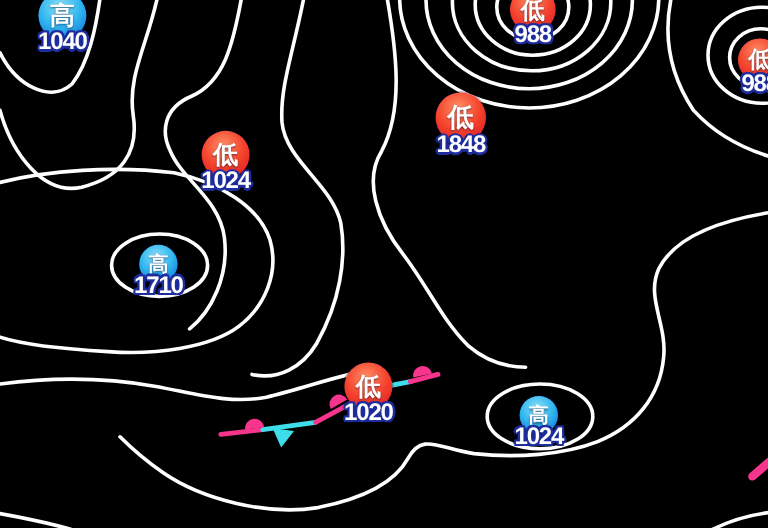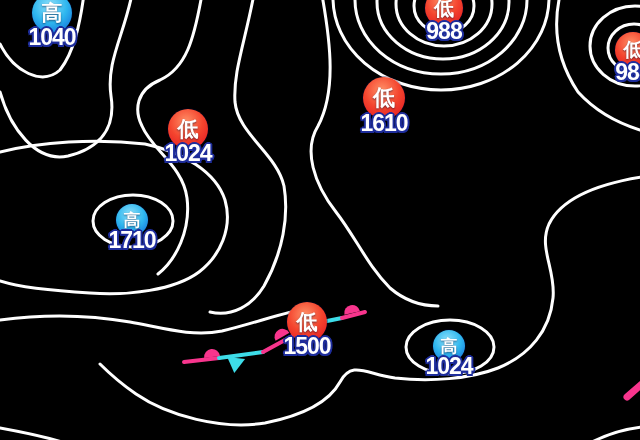--- a/index.html
+++ b/index.html
@@ -17,21 +17,21 @@
     border-radius:50%;
     display:flex;align-items:center;justify-content:center;
     color:#fff;font-weight:bold;
     text-shadow:0 1px 2px rgba(0,0,40,.55);
     box-shadow:0 0 0 1px rgba(0,0,60,.35);
   }
   .pval{
     position:absolute;
     transform:translateX(-50%);
     font-weight:bold;
-    font-size:23px;
+    font-size:20px;
     letter-spacing:-1px;
     color:var(--label-text,#fff);
     white-space:nowrap;
     text-shadow:
       -2px 0 0 var(--label-outline),2px 0 0 var(--label-outline),
       0 -2px 0 var(--label-outline),0 2px 0 var(--label-outline),
       -1.5px -1.5px 0 var(--label-outline),1.5px -1.5px 0 var(--label-outline),
       -1.5px 1.5px 0 var(--label-outline),1.5px 1.5px 0 var(--label-outline);
   }
 </style>
@@ -103,33 +103,33 @@
     <div class="marker">
       <div class="disc" style="background: radial-gradient(circle at 45% 32%, rgb(255, 145, 104) 0%, rgb(244, 68, 46) 48%, rgb(221, 16, 32) 100%); left: 168px; top: 109px; width: 40px; height: 40px; font-size: 21px;">
         <span>低</span>
       </div>
       <div class="pval" style="left: 188px; top: 140px;">1024</div>
     </div>
     <div class="marker">
       <div class="disc" style="background: radial-gradient(circle at 45% 32%, rgb(255, 145, 104) 0%, rgb(244, 68, 46) 48%, rgb(221, 16, 32) 100%); left: 363px; top: 77px; width: 42px; height: 42px; font-size: 22px;">
         <span>低</span>
       </div>
-      <div class="pval" style="left: 384px; top: 110px;">1610</div>
+      <div class="pval" style="left: 384px; top: 110px;">1848</div>
     </div>
     <div class="marker">
       <div class="disc" style="background: radial-gradient(circle at 45% 32%, rgb(143, 224, 250) 0%, rgb(47, 183, 239) 48%, rgb(12, 94, 214) 100%); left: 116px; top: 204px; width: 32px; height: 32px; font-size: 17px;">
         <span>高</span>
       </div>
       <div class="pval" style="left: 132px; top: 227px;">1710</div>
     </div>
     <div class="marker">
       <div class="disc" style="background: radial-gradient(circle at 45% 32%, rgb(255, 145, 104) 0%, rgb(244, 68, 46) 48%, rgb(221, 16, 32) 100%); left: 287px; top: 302px; width: 40px; height: 40px; font-size: 21px;">
         <span>低</span>
       </div>
-      <div class="pval" style="left: 307px; top: 333px;">1500</div>
+      <div class="pval" style="left: 307px; top: 333px;">1020</div>
     </div>
     <div class="marker">
       <div class="disc" style="background: radial-gradient(circle at 45% 32%, rgb(143, 224, 250) 0%, rgb(47, 183, 239) 48%, rgb(12, 94, 214) 100%); left: 433px; top: 330px; width: 32px; height: 32px; font-size: 17px;">
         <span>高</span>
       </div>
       <div class="pval" style="left: 449px; top: 353px;">1024</div>
     </div>
   </div>
 
 </body></html>

